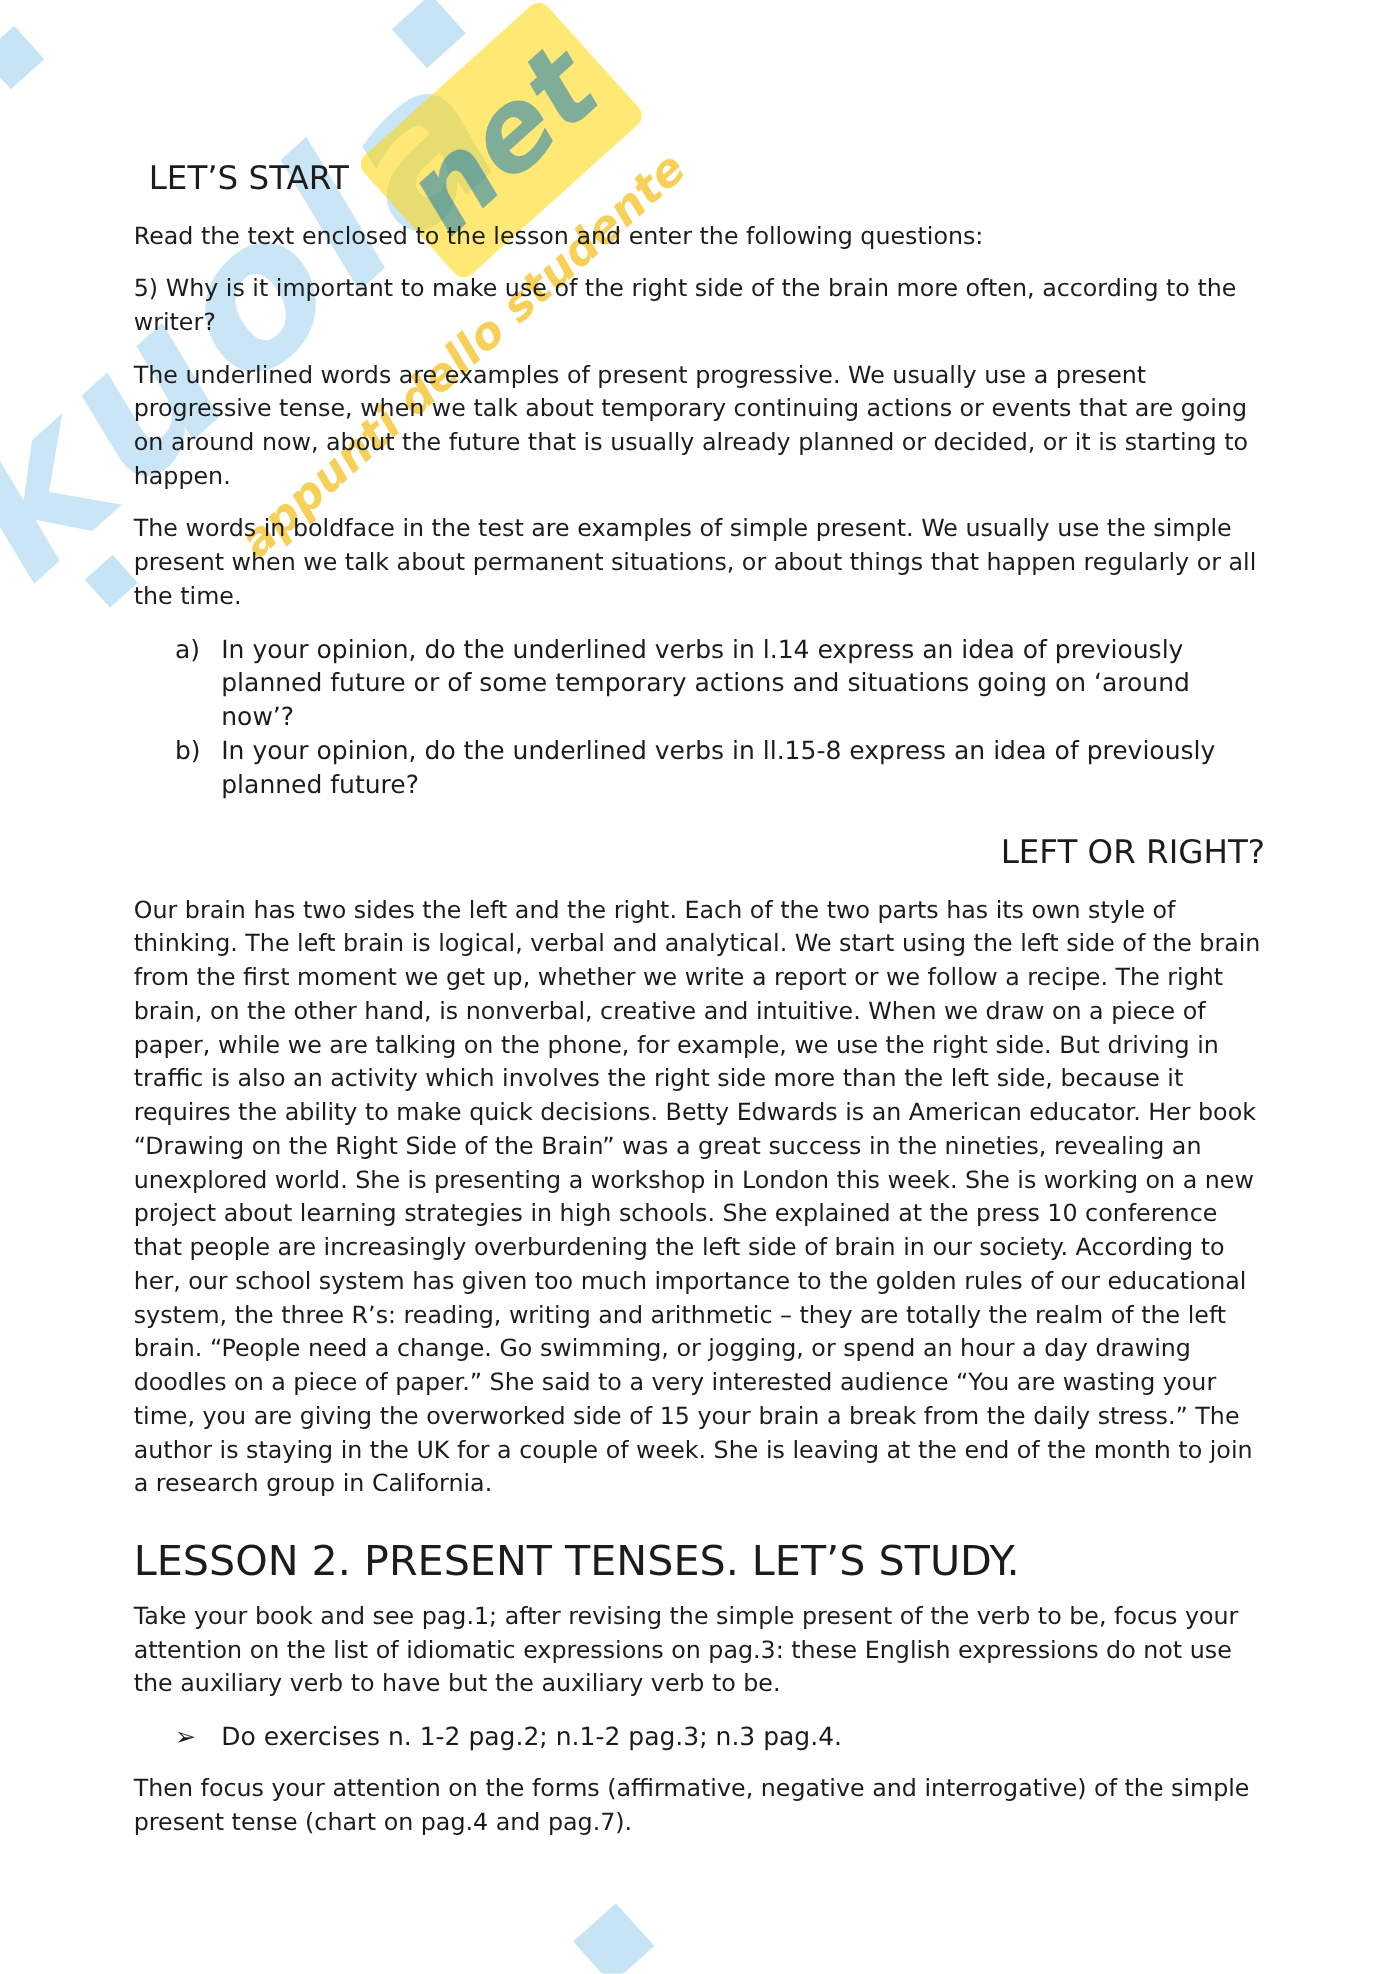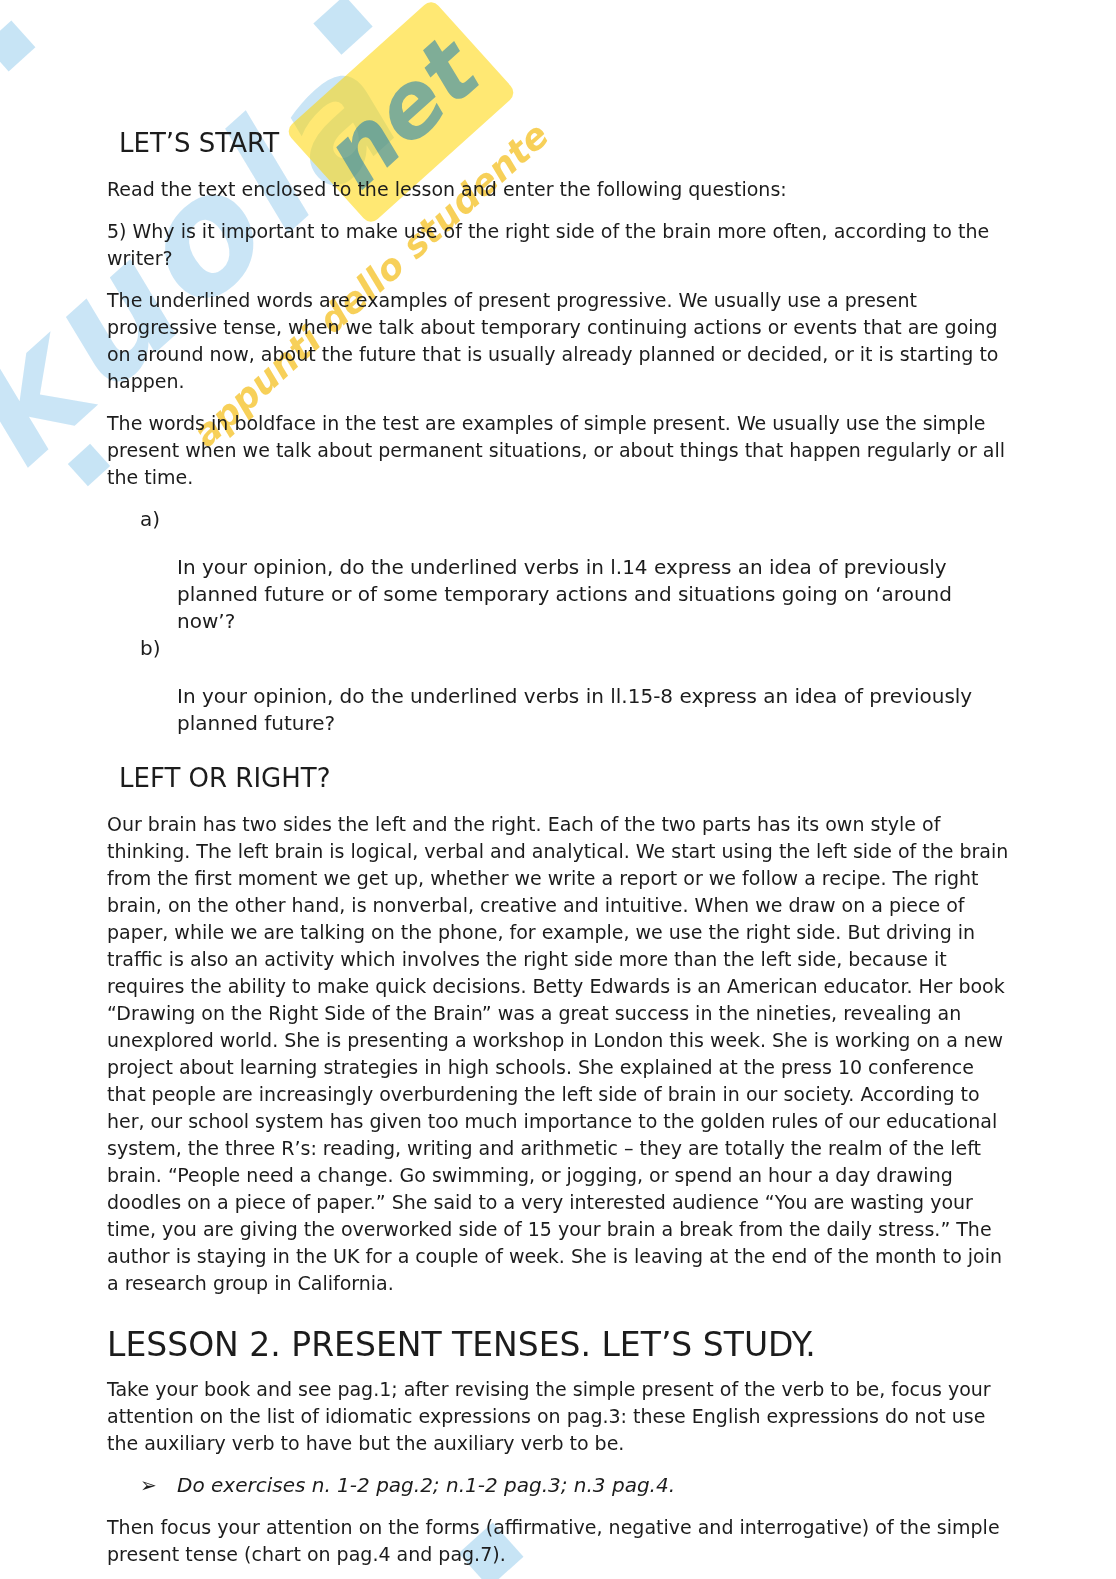--- a/index.html
+++ b/index.html
@@ -52,37 +52,37 @@
   .wm-d3 { left: 74px;  top: 450px;  width: 30px; height: 30px; }
   .wm-d4 { left: 468px; top: 1532px; width: 46px; height: 46px; }
 
   
   .content {
     position: absolute; left: 107px; top: 128px; width: 905px; z-index: 1;
   }
   .sec-heading {
     font-size: 26px; font-weight: 400; margin: 0 0 18px 12px;
   }
-  .sec-heading.mt { margin-top: 26px; }
+  .sec-heading.mt { margin-top: 26px; text-align: right; }
   .lesson-heading {
     font-size: 33px; font-weight: 400; margin: 28px 0 12px 0;
   }
   p.body {
     font-size: 19px; line-height: 27px; margin: 0 0 15px 0;
   }
   .ablist { margin: 0 0 15px 33px; }
   .abitem { display: flex; font-size: 20px; line-height: 27px; }
   .ab-marker { flex: 0 0 37px; }
-  .ab-text { flex: 1; margin-top: 48px; }
+  .ab-text { flex: 1; }
   .bullet-row {
     display: flex; margin: 0 0 15px 33px;
     font-size: 20px; line-height: 27px;
   }
   .bullet-marker { flex: 0 0 37px; }
-  .bullet-text { flex: 1; font-style: italic; }
+  .bullet-text { flex: 1; }
 </style>
 </head>
 <body>
 
 <div class="page">
 
   <div class="watermark">
     <div class="wm-brand">skuola</div>
     <div class="wm-netbox">
       <span>net</span>

